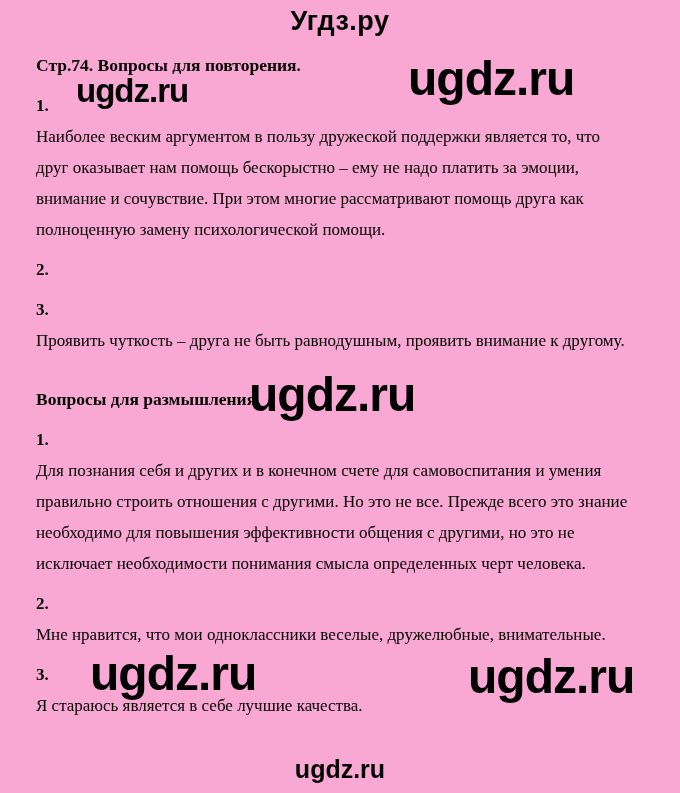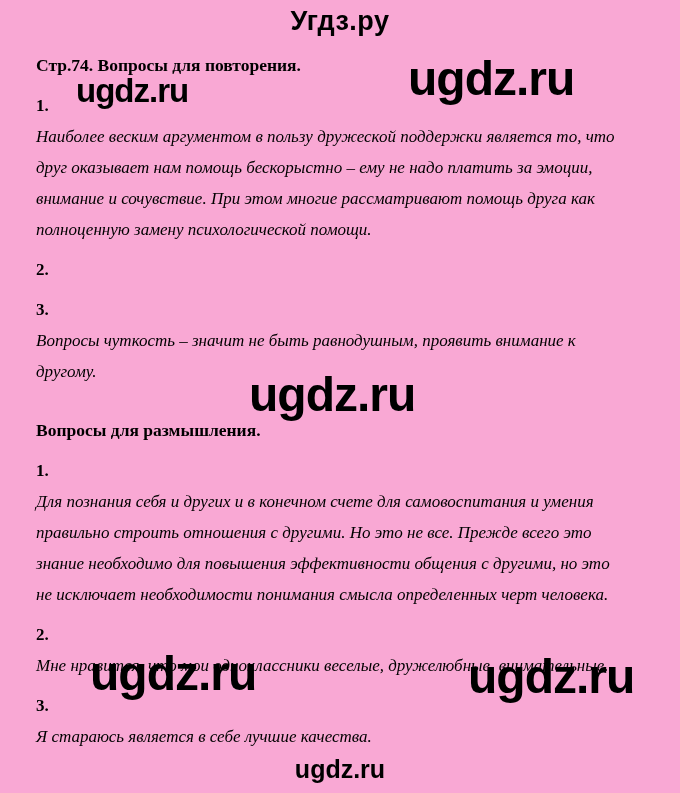--- a/index.html
+++ b/index.html
@@ -39,21 +39,20 @@
   .section-title--second {
     padding-top: 28px;
   }
   .qnum {
     font-weight: 700;
     margin: 0;
     padding-top: 9px;
   }
   .answer {
     margin: 0;
-    font-style: italic;
   }
   .wm {
     position: absolute;
     font-family: "Liberation Sans", sans-serif;
     font-weight: 700;
     color: #000000;
     letter-spacing: -1px;
     line-height: 1;
     white-space: nowrap;
     pointer-events: none;
@@ -82,21 +81,21 @@
   <div class="content">
 
     <p class="section-title">Стр.74. Вопросы для повторения.</p>
 
     <p class="qnum">1.</p>
     <p class="answer">Наиболее веским аргументом в пользу дружеской поддержки является то, что друг оказывает нам помощь бескорыстно – ему не надо платить за эмоции, внимание и сочувствие. При этом многие рассматривают помощь друга как полноценную замену психологической помощи.</p>
 
     <p class="qnum">2.</p>
 
     <p class="qnum">3.</p>
-    <p class="answer">Вопросы чуткость – значит не быть равнодушным, проявить внимание к другому.</p>
+    <p class="answer">Проявить чуткость – друга не быть равнодушным, проявить внимание к другому.</p>
 
     <p class="section-title section-title--second">Вопросы для размышления.</p>
 
     <p class="qnum">1.</p>
     <p class="answer">Для познания себя и других и в конечном счете для самовоспитания и умения правильно строить отношения с другими. Но это не все. Прежде всего это знание необходимо для повышения эффективности общения с другими, но это не исключает необходимости понимания смысла определенных черт человека.</p>
 
     <p class="qnum">2.</p>
     <p class="answer">Мне нравится, что мои одноклассники веселые, дружелюбные, внимательные.</p>
 
     <p class="qnum">3.</p>

